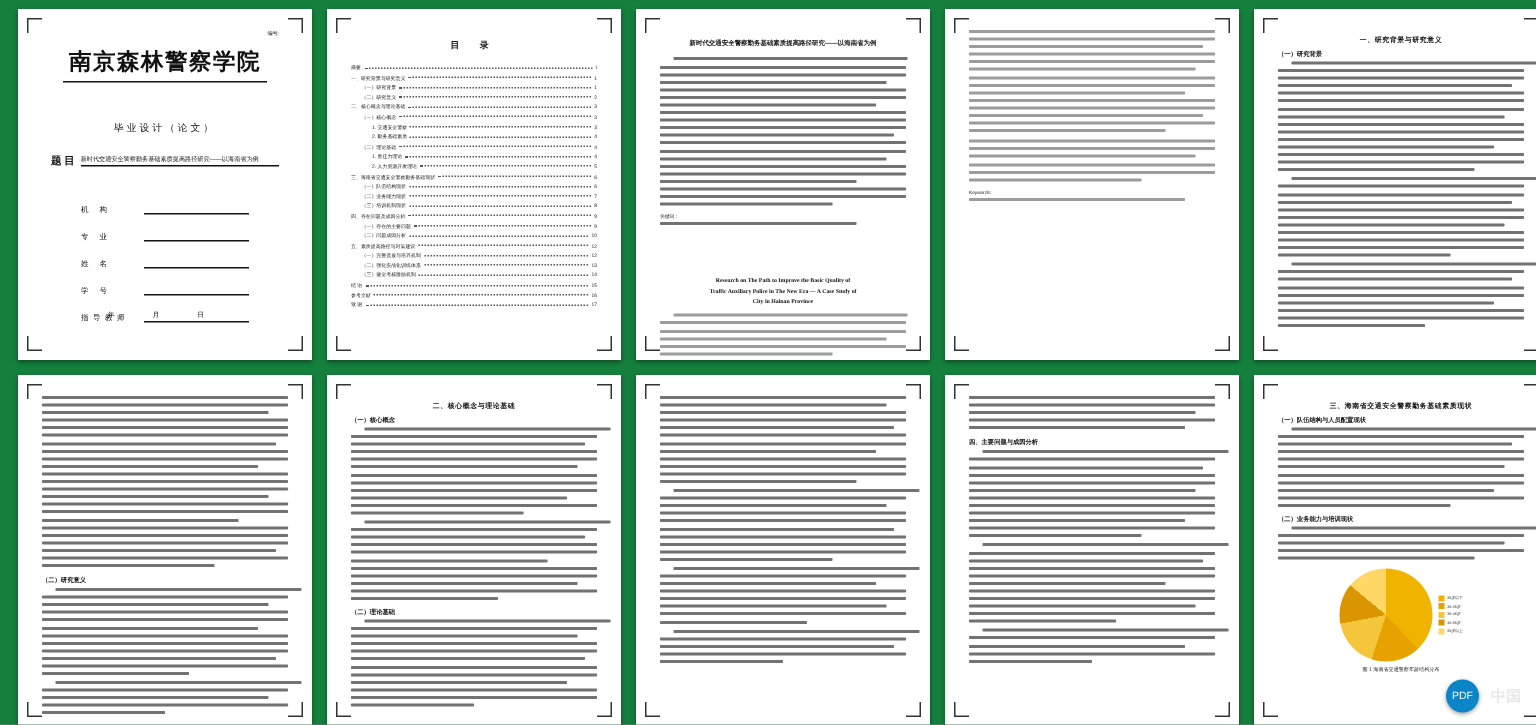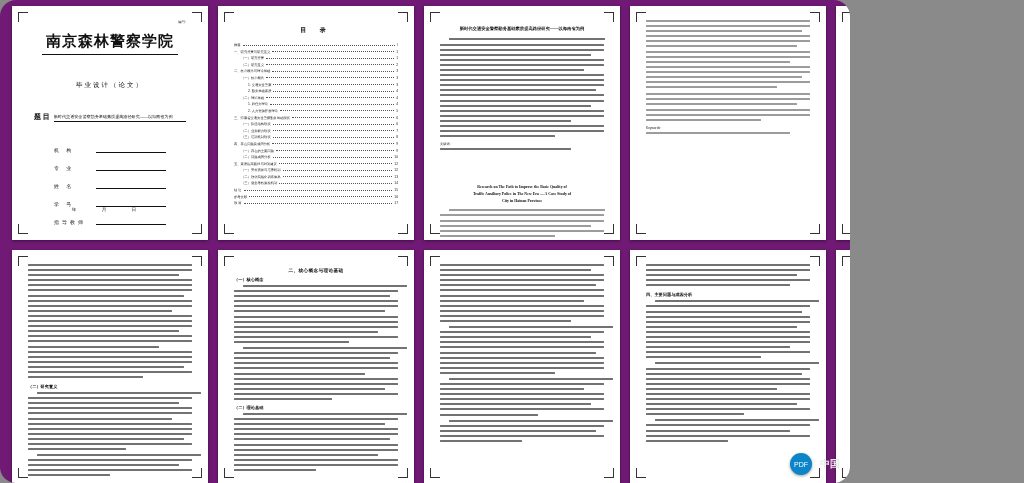--- a/index.html
+++ b/index.html
@@ -1,17 +1,17 @@
 <!DOCTYPE html>
 <html><head>
 <meta charset="utf-8">
 <style>
   html,body{margin:0;padding:0;background:#8a8a8a;}
   body{width:1024px;height:483px;overflow:hidden;font-family:"Liberation Sans",sans-serif;}
-  .viewport{position:relative;width:850px;height:483px;background:#701a75;overflow:hidden;border-radius:16px;}
+  .viewport{position:relative;width:1024px;height:483px;background:#15803d;overflow:hidden;}
   .pages{position:absolute;left:0;top:0;display:grid;grid-template-columns:repeat(5,196px);grid-auto-rows:234px;column-gap:10px;row-gap:10px;padding:6px 12px;box-sizing:border-box;}
   .page{position:relative;width:196px;height:234px;background:#ffffff;box-shadow:0 1px 3px rgba(0,0,0,.45);overflow:hidden;}
   .crop{position:absolute;width:9px;height:9px;border:0;}
   .crop.tl{left:6px;top:6px;border-left:1px solid #333;border-top:1px solid #333;}
   .crop.tr{right:6px;top:6px;border-right:1px solid #333;border-top:1px solid #333;}
   .crop.bl{left:6px;bottom:6px;border-left:1px solid #333;border-bottom:1px solid #333;}
   .crop.br{right:6px;bottom:6px;border-right:1px solid #333;border-bottom:1px solid #333;}
   .body{position:absolute;left:16px;right:16px;top:14px;bottom:12px;}
 
   
@@ -23,21 +23,21 @@
   .blk{margin-bottom:5px;}
   .h{font-size:4.6px;color:#111;text-align:center;font-weight:bold;margin:4px 0 4px;letter-spacing:.4px;}
   .h2{font-size:4.2px;color:#111;font-weight:bold;margin:4px 0 3px;}
   .cap{font-size:3.4px;color:#222;text-align:center;margin-top:3px;}
 
   
   .cover-top{font-size:3.4px;text-align:right;color:#222;margin-right:6px;}
   .school{font-family:"Liberation Serif",serif;font-weight:bold;font-size:15px;text-align:center;color:#111;letter-spacing:1px;margin-top:8px;}
   .school-underline{height:1px;background:#111;margin:3px 14px 0;}
   .thesis-type{font-size:6.5px;text-align:center;color:#111;margin-top:26px;letter-spacing:2px;font-family:"Liberation Serif",serif;}
-  .title-row{display:flex;align-items:flex-end;margin-top:22px;padding:0 6px;}
+  .title-row{display:flex;align-items:center;margin-top:12px;padding:0 6px;}
   .title-key{font-size:7px;font-weight:bold;color:#111;font-family:"Liberation Serif",serif;margin-right:4px;white-space:nowrap;}
   .title-val{font-size:4.1px;color:#111;line-height:1.5;border-bottom:1px solid #111;flex:1;padding-bottom:1px;}
   .fields{margin-top:22px;padding:0 26px;}
   .field{display:flex;align-items:flex-end;margin-bottom:9px;}
   .field-label{font-size:5px;color:#111;letter-spacing:3px;width:42px;font-family:"Liberation Serif",serif;}
   .field-line{flex:1;border-bottom:1px solid #111;height:8px;}
   .datebar{position:absolute;left:0;right:0;bottom:16px;text-align:center;font-size:4.6px;color:#111;letter-spacing:12px;}
 
   
   .toc-title{font-size:6px;text-align:center;font-weight:bold;color:#111;letter-spacing:6px;margin:6px 0 8px;font-family:"Liberation Serif",serif;}

